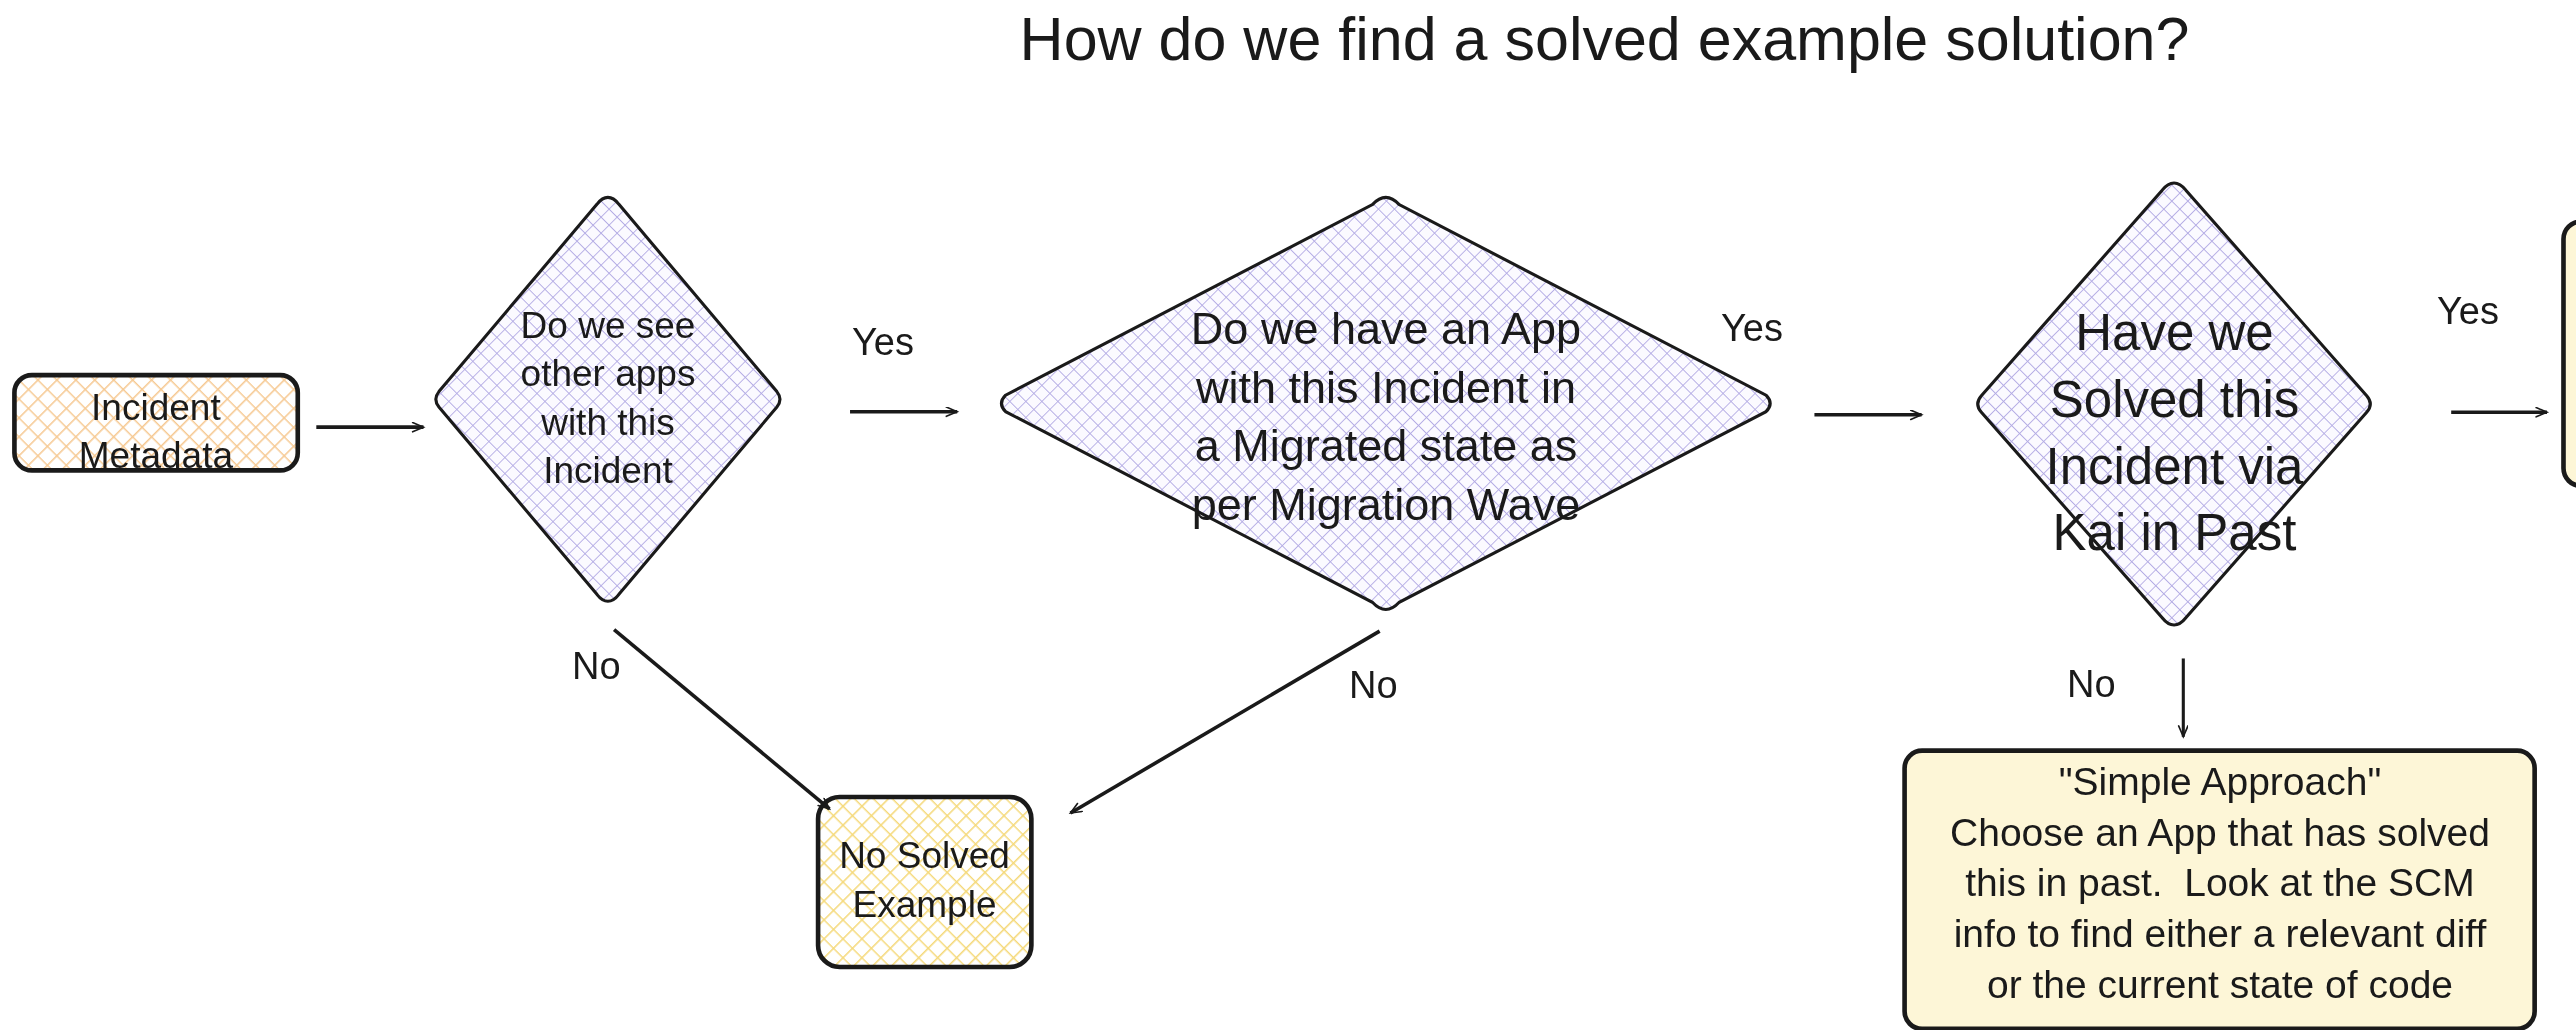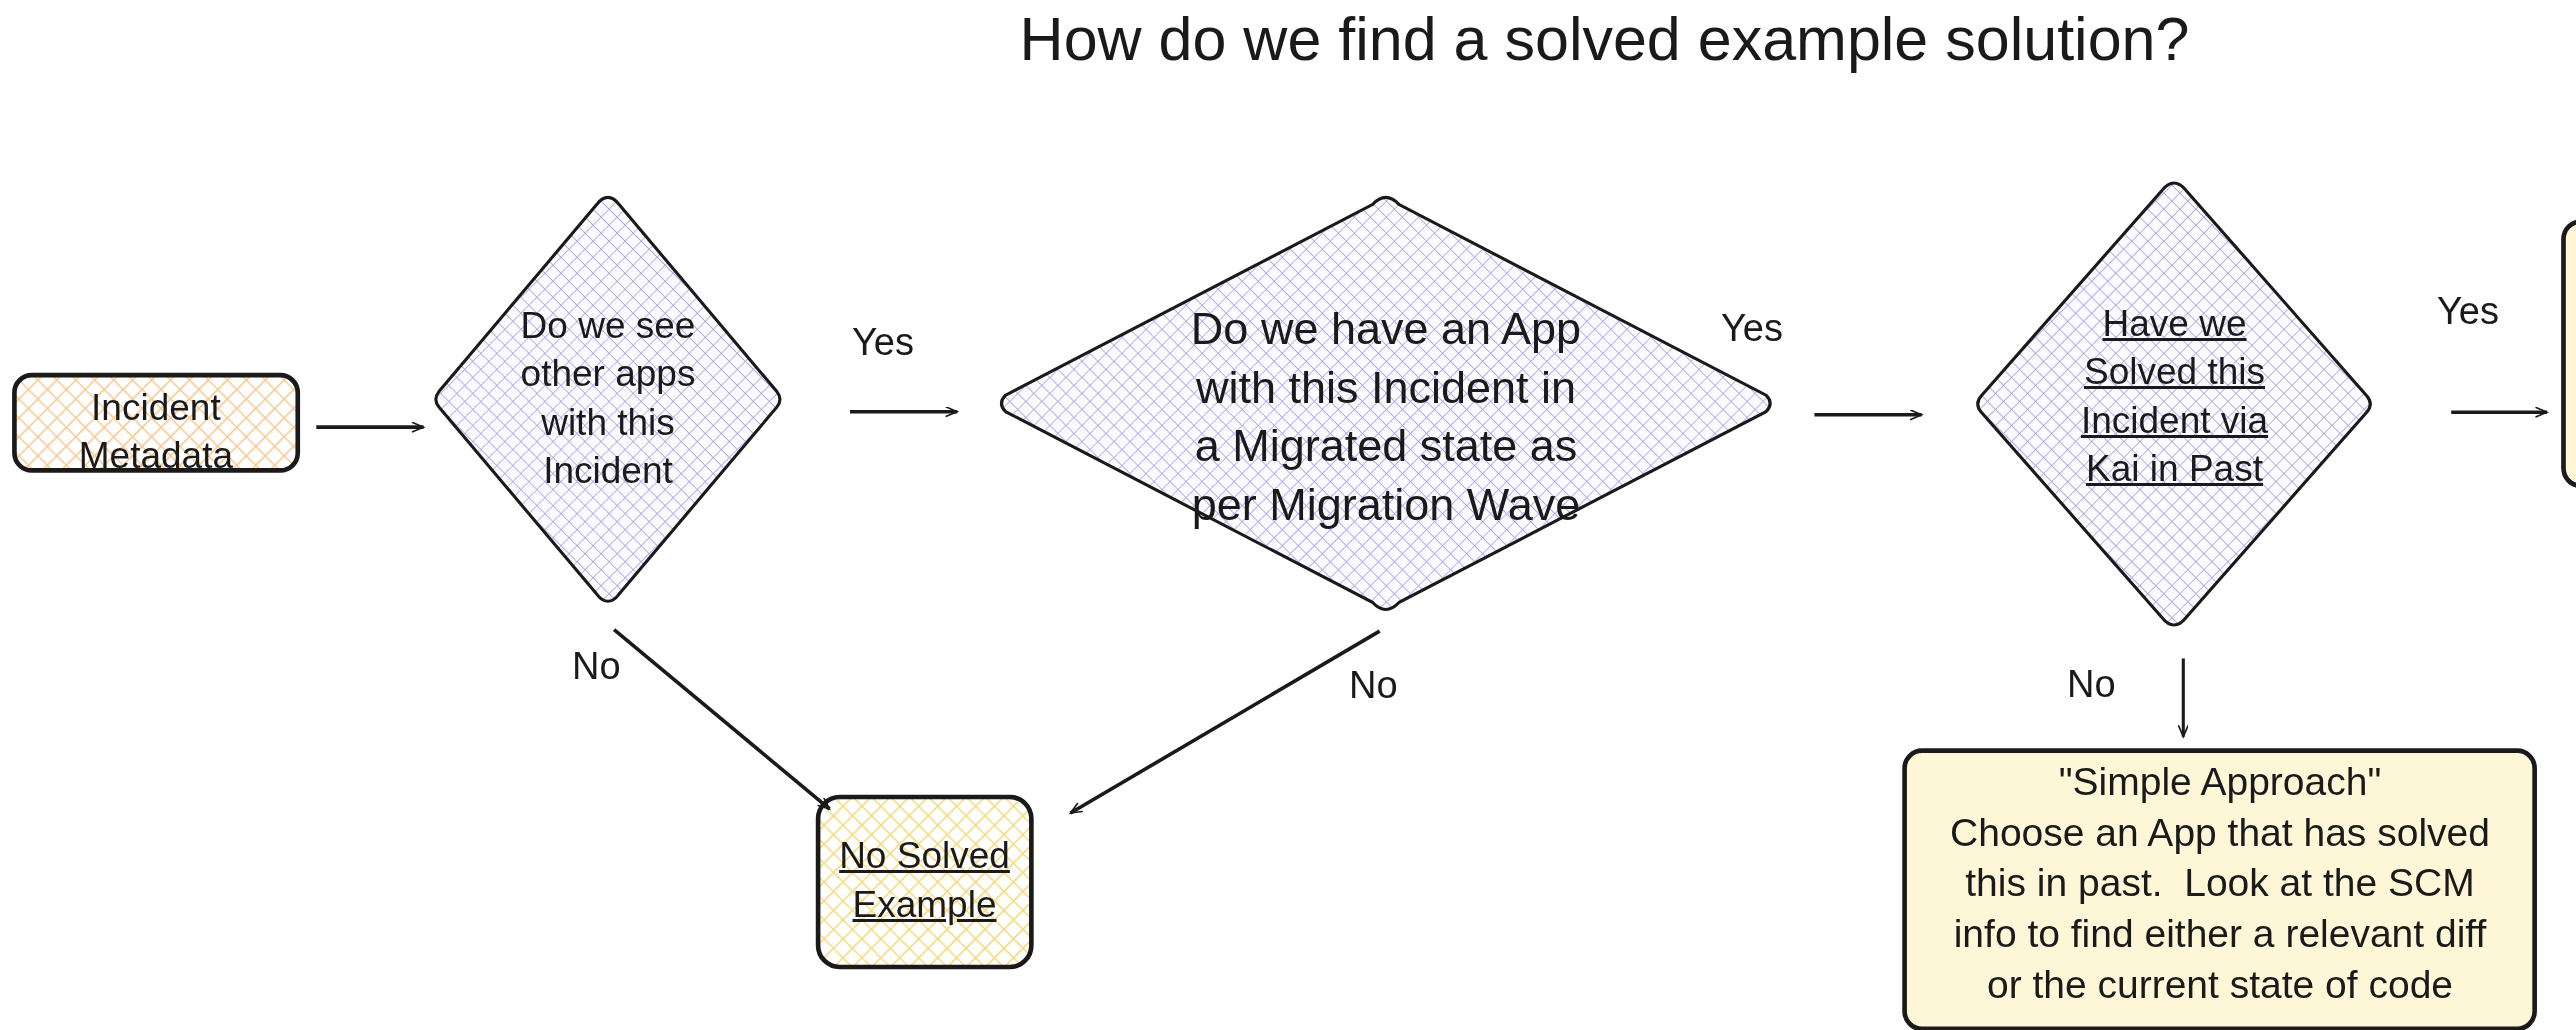--- a/index.html
+++ b/index.html
@@ -50,24 +50,24 @@
   .edge-label {
     position: absolute;
     color: #1a1a1a;
     font-size: 38px;
     line-height: 1.0;
     white-space: nowrap;
   }
   .n-incident-meta { font-size: 37px; line-height: 1.30; }
   .n-d1 { font-size: 37px; line-height: 1.31; }
   .n-d2 { font-size: 45px; line-height: 1.30; }
-  .n-d3 { font-size: 37px; line-height: 1.31; text-decoration: underline; }
+  .n-d3 { font-size: 51px; line-height: 1.31; }
   .n-consult { font-size: 39px; line-height: 1.32; }
   .n-simple { font-size: 39px; line-height: 1.30; }
-  .n-nosolved { font-size: 37px; line-height: 1.32; text-decoration: underline; }
+  .n-nosolved { font-size: 37px; line-height: 1.32; }
 </style>
 </head>
 <body>
 
 <div id="canvas">
 
   <svg class="flow" viewBox="0 0 6229 2001" xmlns="http://www.w3.org/2000/svg">
     <defs>
       <pattern id="hatch-orange" width="26" height="26" patternUnits="userSpaceOnUse" patternTransform="rotate(45)">
         <rect width="26" height="26" fill="#ffffff"></rect>

